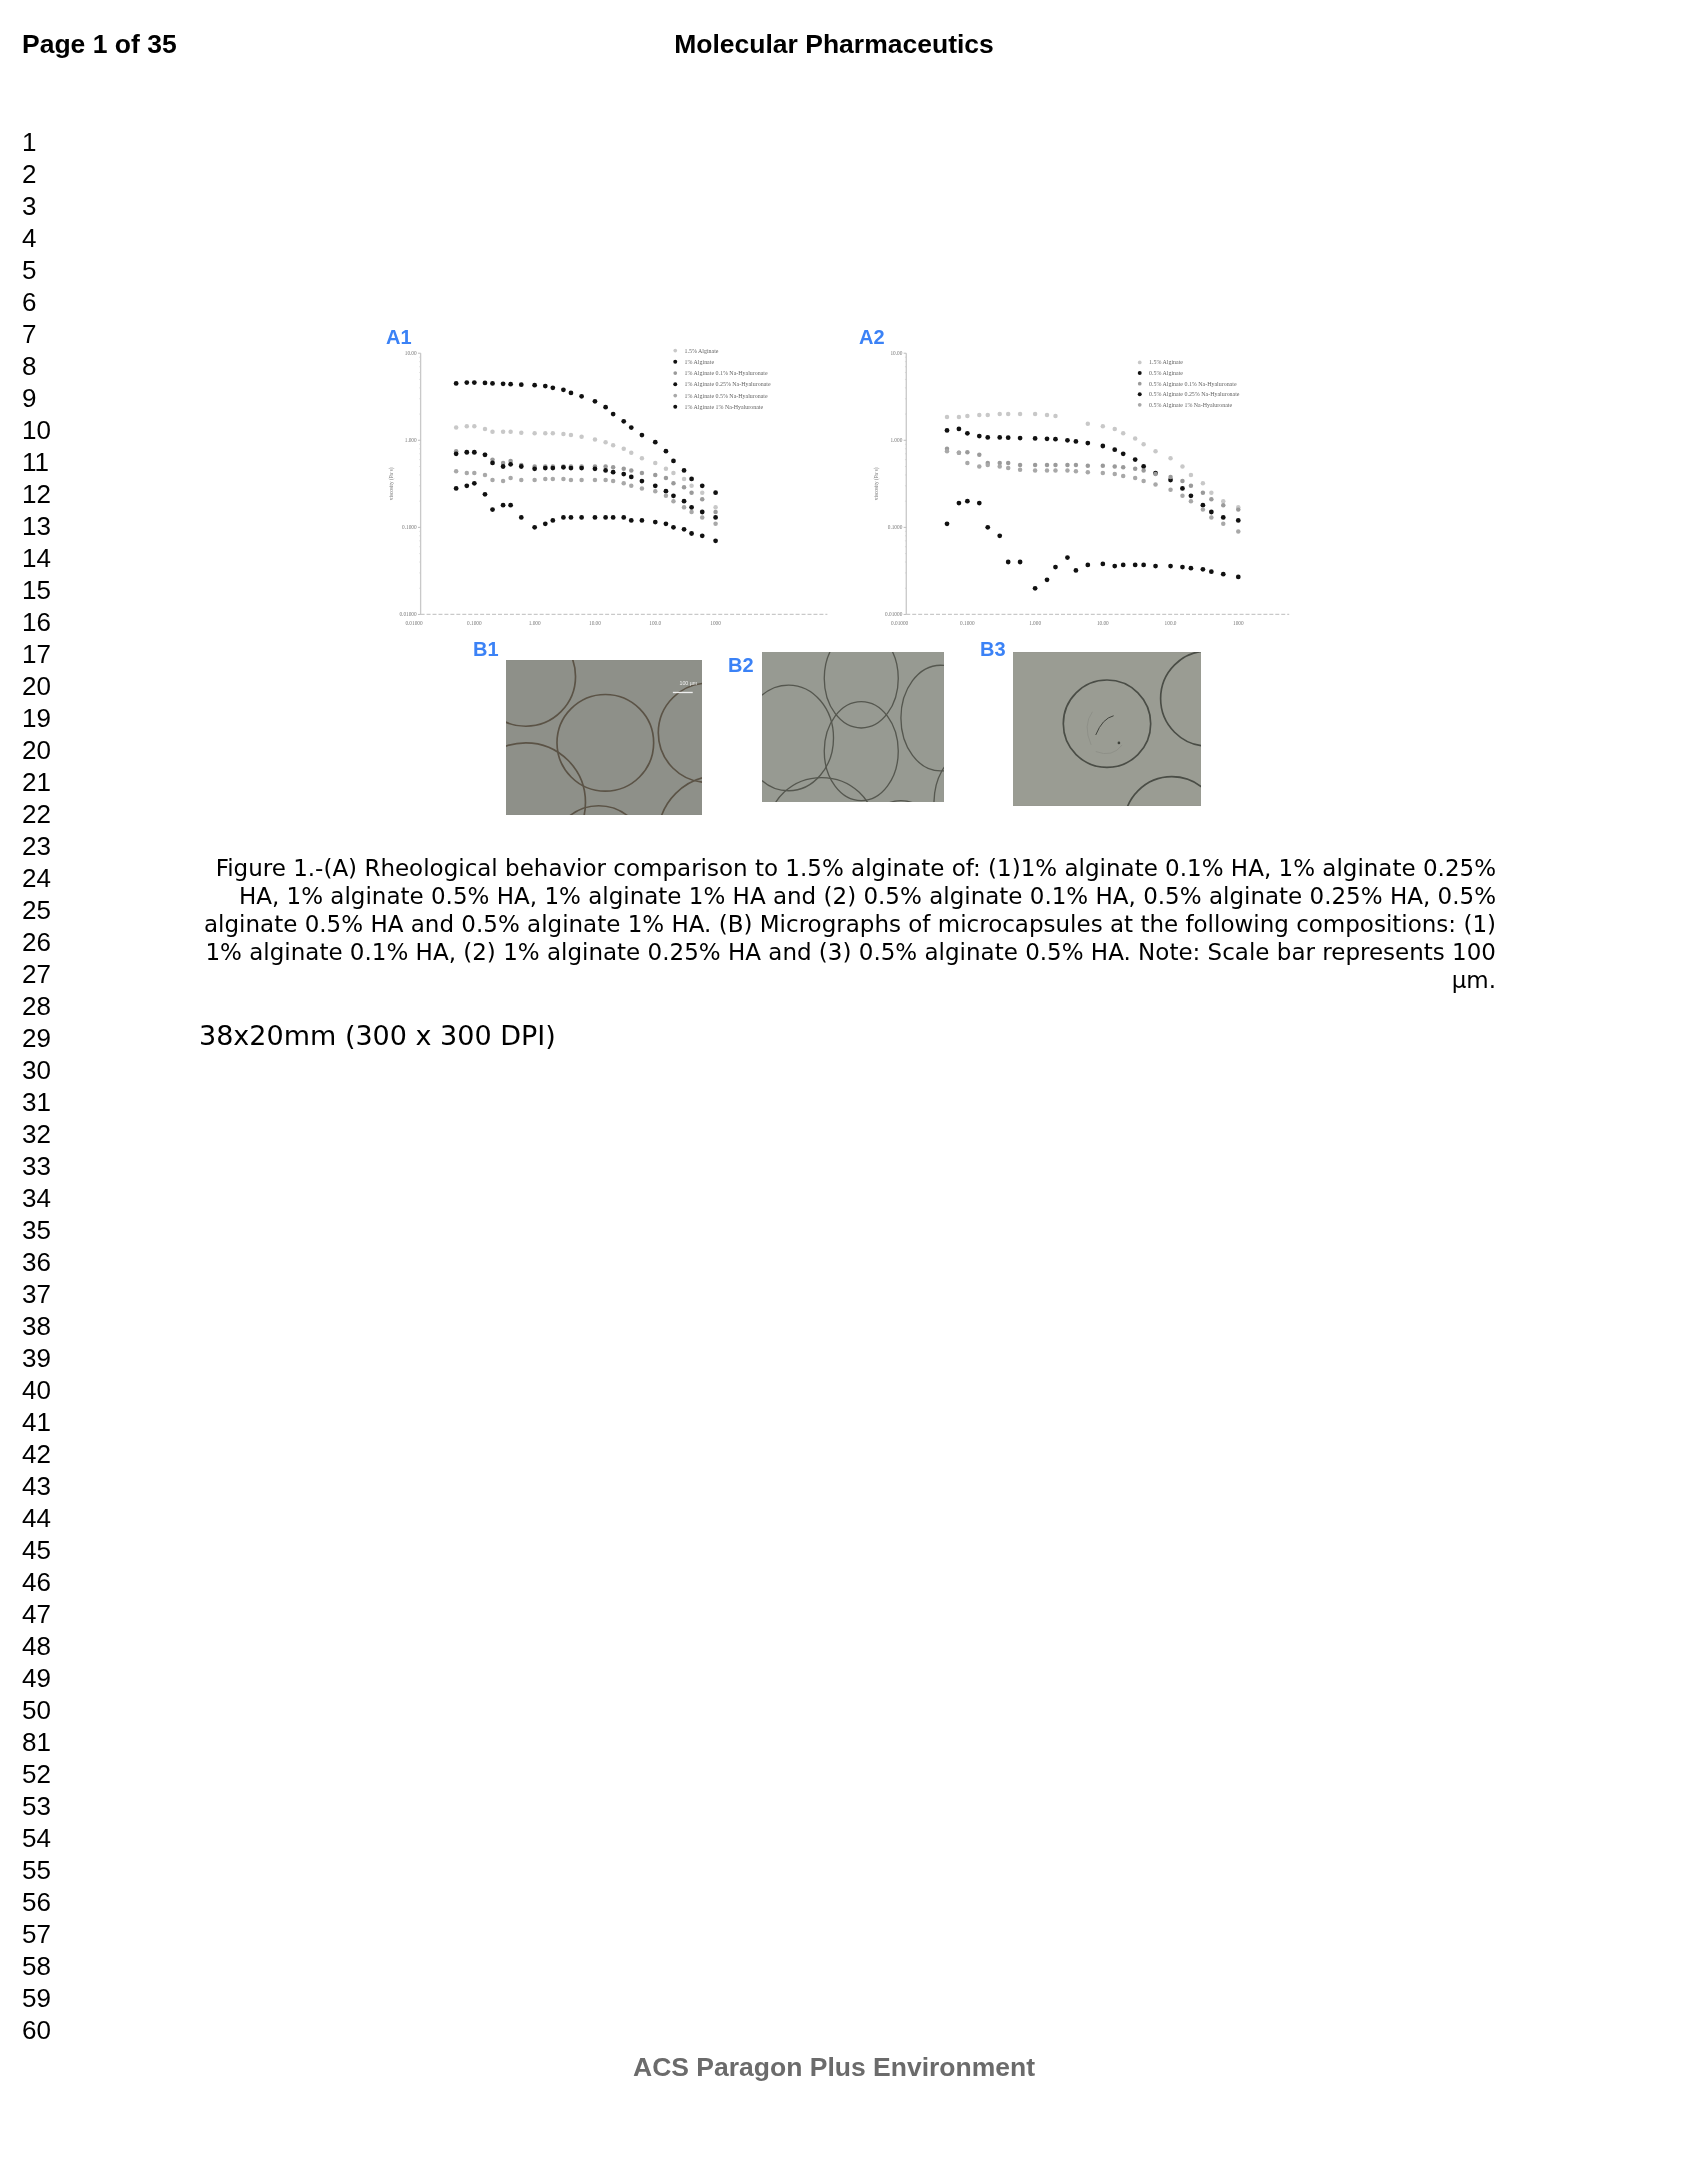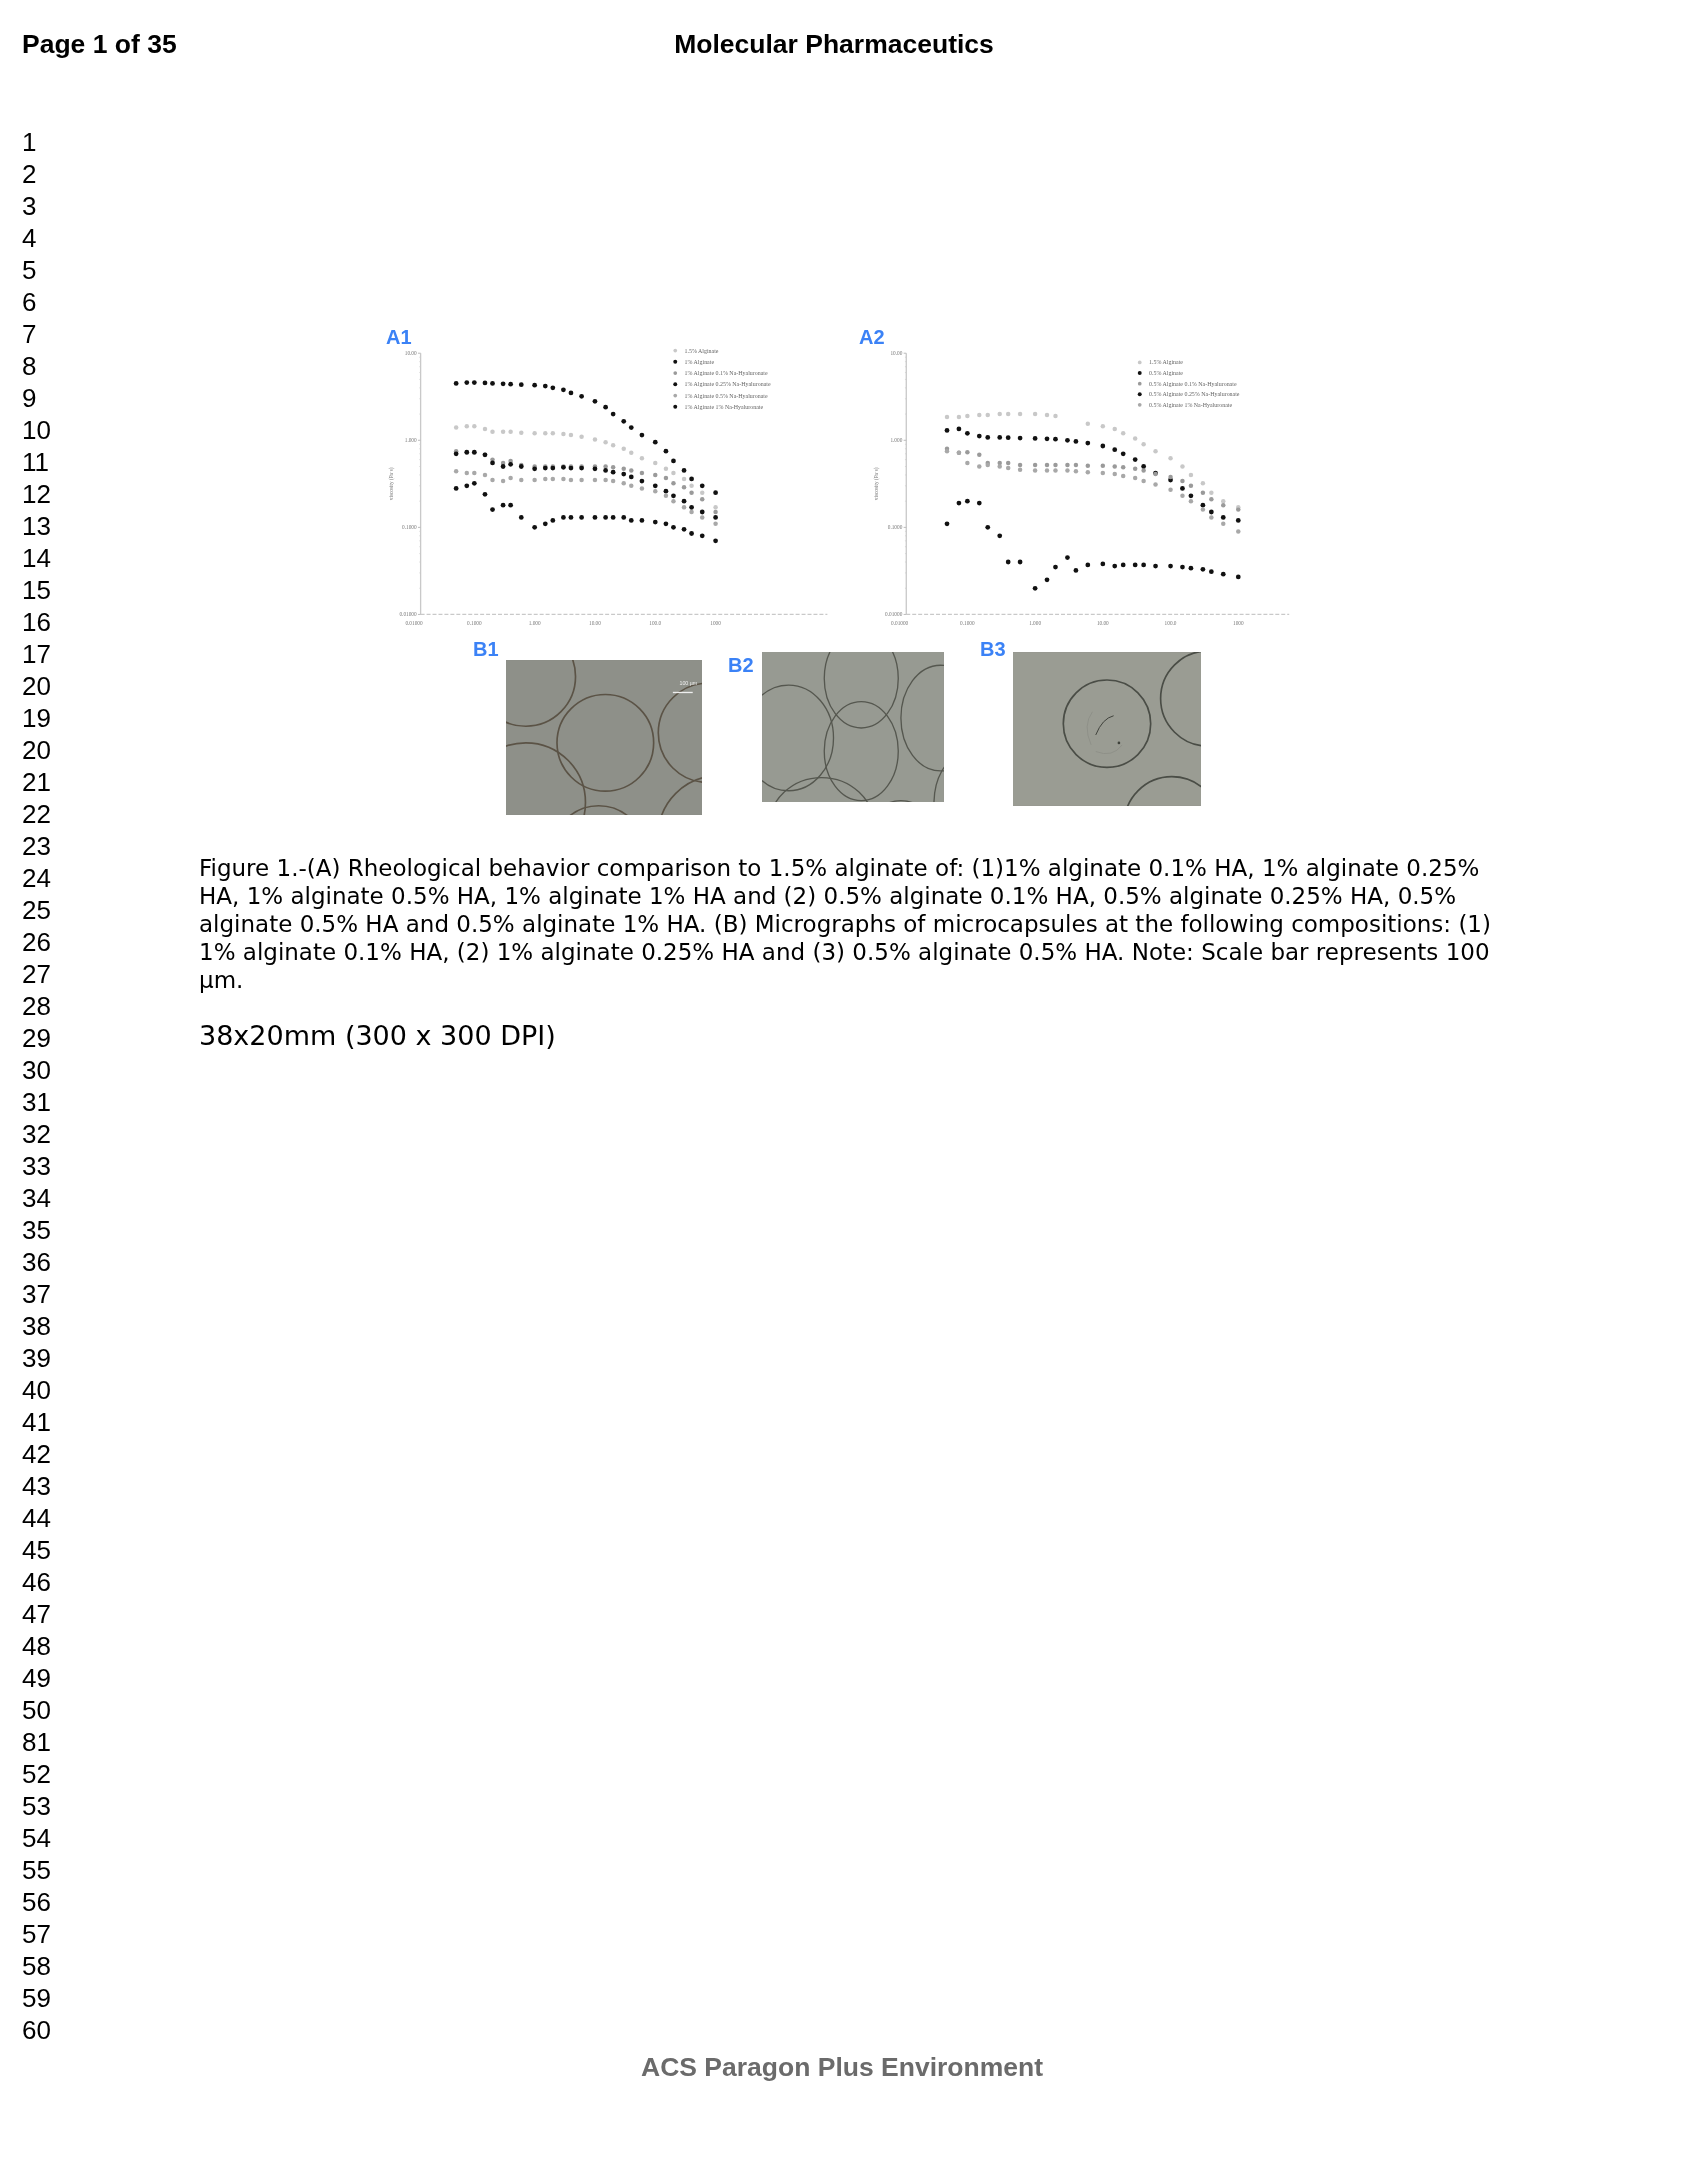--- a/index.html
+++ b/index.html
@@ -4,24 +4,24 @@
 <style>
   html, body { margin: 0; padding: 0; background: #ffffff; }
   body { width: 1688px; height: 2183px; position: relative; overflow: hidden;
          font-family: "Liberation Sans", sans-serif; color: #000; }
   .abs { position: absolute; }
   .hdr { font-family: "Liberation Sans", sans-serif; font-weight: bold; font-size: 26.5px; line-height: 1; }
   #page-num { left: 22px; top: 31px; }
   #journal { left: 0; width: 1668px; top: 31px; text-align: center; }
   #line-numbers { left: 22px; top: 126px; width: 53px; }
   #line-numbers div { height: 32px; font-size: 26px; line-height: 32px; font-family: "Liberation Sans", sans-serif; }
-  #footer { left: 0; width: 1668px; top: 2052px; text-align: center; color: #6b6b6b; font-weight: bold; font-size: 26.5px; padding-left: 8px; }
+  #footer { left: 0; width: 1668px; top: 2052px; text-align: center; color: #6b6b6b; font-weight: bold; font-size: 26.5px; }
   .panel-label { font-family: "Liberation Sans", sans-serif; font-size: 20px; font-weight: bold; color: #3b82f6; line-height: 1; }
   .chart svg text { font-family: "Liberation Serif", serif; }
-  .caption { left: 199px; width: 1297px; top: 854px; text-align: left;
+  .caption { left: 199px; width: 1297px; top: 854px; text-align: right;
              font-family: "DejaVu Sans", sans-serif; font-size: 23px; line-height: 28px; color: #000; }
   .caption-size { left: 199px; width: 1297px; top: 1022px; 
                   font-family: "DejaVu Sans", sans-serif; font-size: 27px; line-height: 28px; }
   .micro { background: #8f918a; overflow: hidden; }
   .micro svg { display: block; }
 </style>
 </head>
 <body>
 
 <div class="abs hdr" id="page-num">Page 1 of 35</div>

